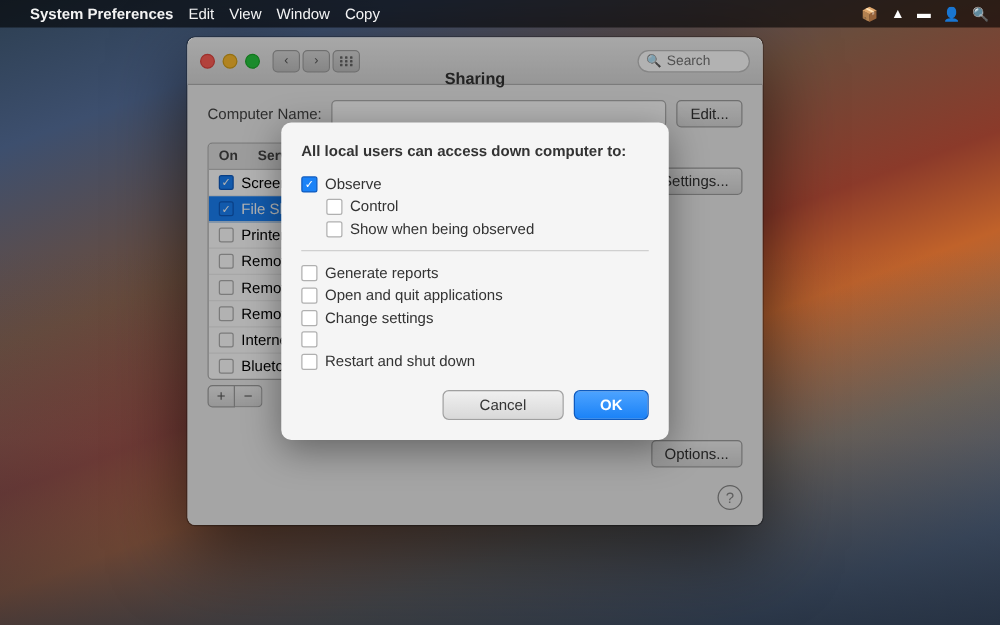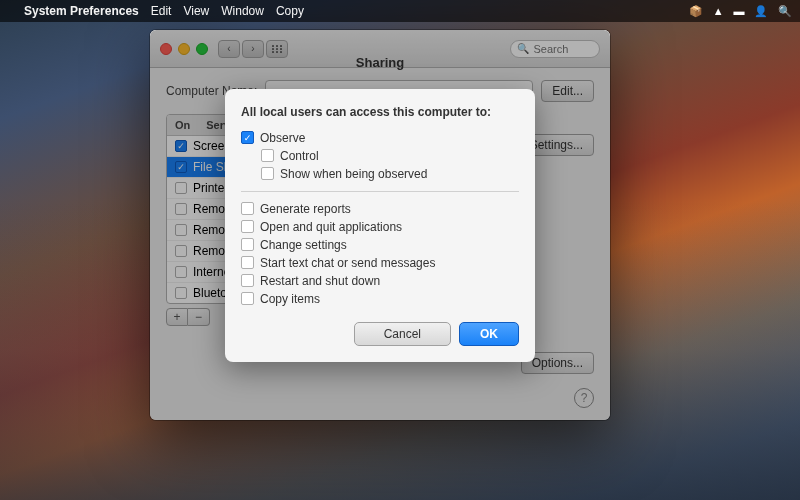--- a/index.html
+++ b/index.html
@@ -601,21 +601,21 @@
         </div>
       </div>
     </div>
 
     <div class="help-btn">
       <span>?</span>
     </div>
 
     <div class="modal-overlay">
       <div class="modal-dialog">
-        <div class="modal-title-text">All local users can access this computer to:</div>
+        <div class="modal-title-text">All local users can access down computer to:</div>
 
         <div class="modal-option-row">
           <div class="modal-checkbox-on">
             <span class="modal-checkmark">✓</span>
           </div>
           <span>Observe</span>
         </div>
 
         <div class="modal-option-row indented">
           <div class="modal-checkbox-off"></div>
@@ -636,30 +636,25 @@
         <div class="modal-option-row">
           <div class="modal-checkbox-off"></div>
           <span>Open and quit applications</span>
         </div>
         <div class="modal-option-row">
           <div class="modal-checkbox-off"></div>
           <span>Change settings</span>
         </div>
         <div class="modal-option-row">
           <div class="modal-checkbox-off"></div>
-          <span>Start text chat or send messages</span>
         </div>
         <div class="modal-option-row">
           <div class="modal-checkbox-off"></div>
           <span>Restart and shut down</span>
         </div>
-        <div class="modal-option-row">
-          <div class="modal-checkbox-off"></div>
-          <span>Copy items</span>
-        </div>
 
         <div class="modal-buttons">
           <button class="cancel-btn">Cancel</button>
           <button class="ok-btn">OK</button>
         </div>
       </div>
     </div>
 
   </div>
 </div>

